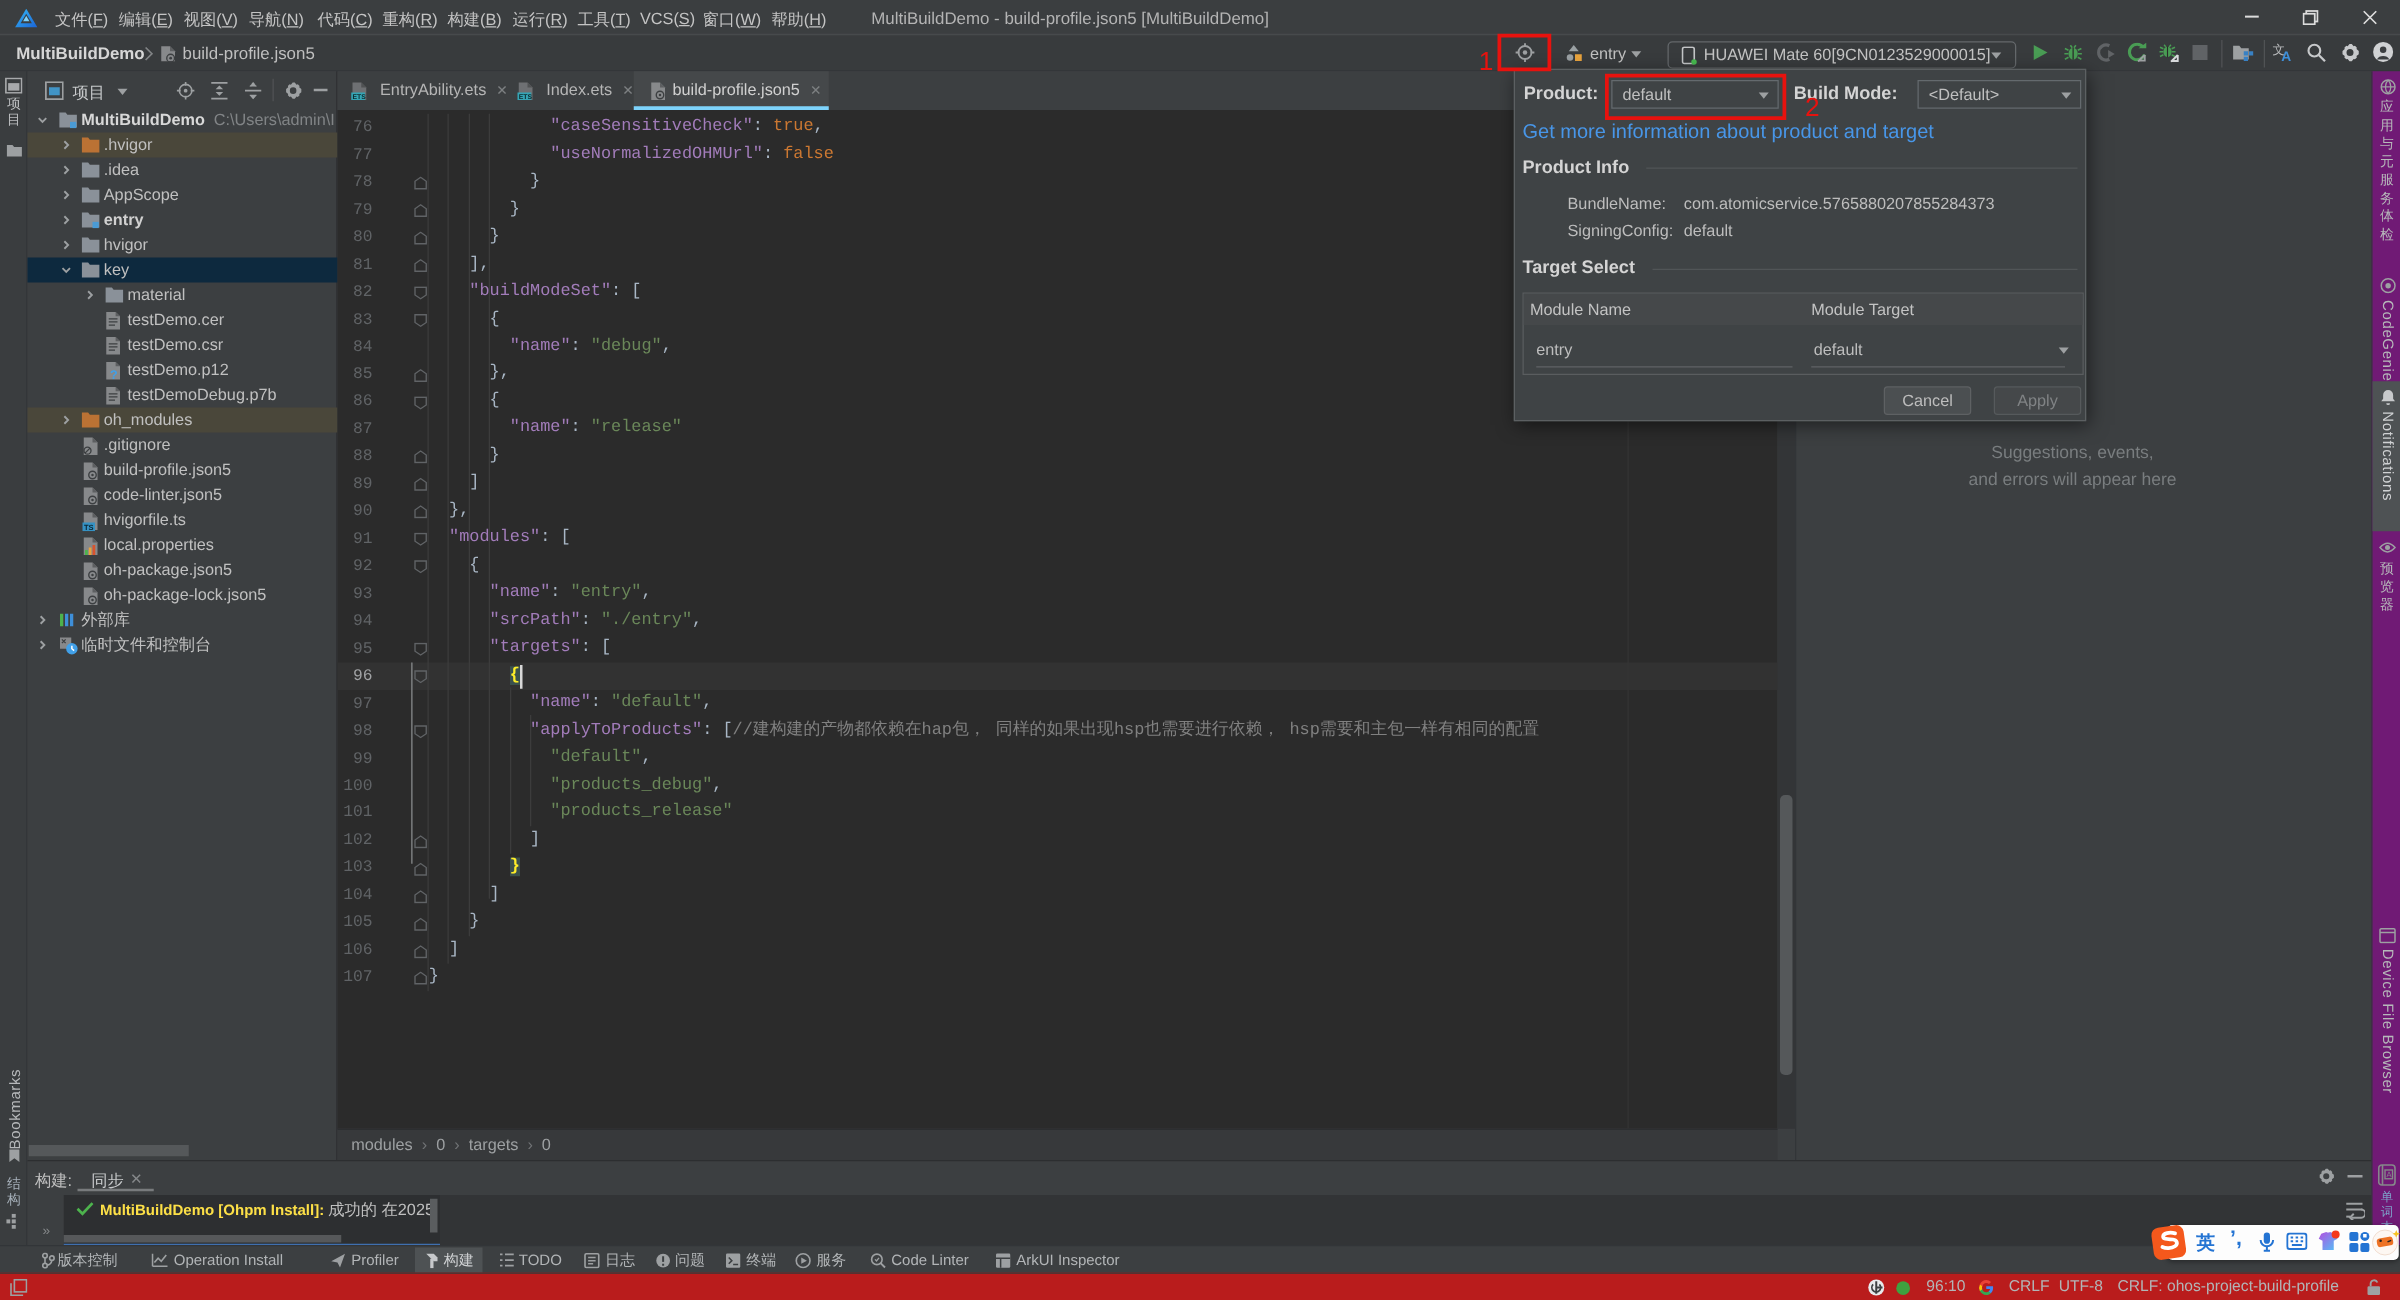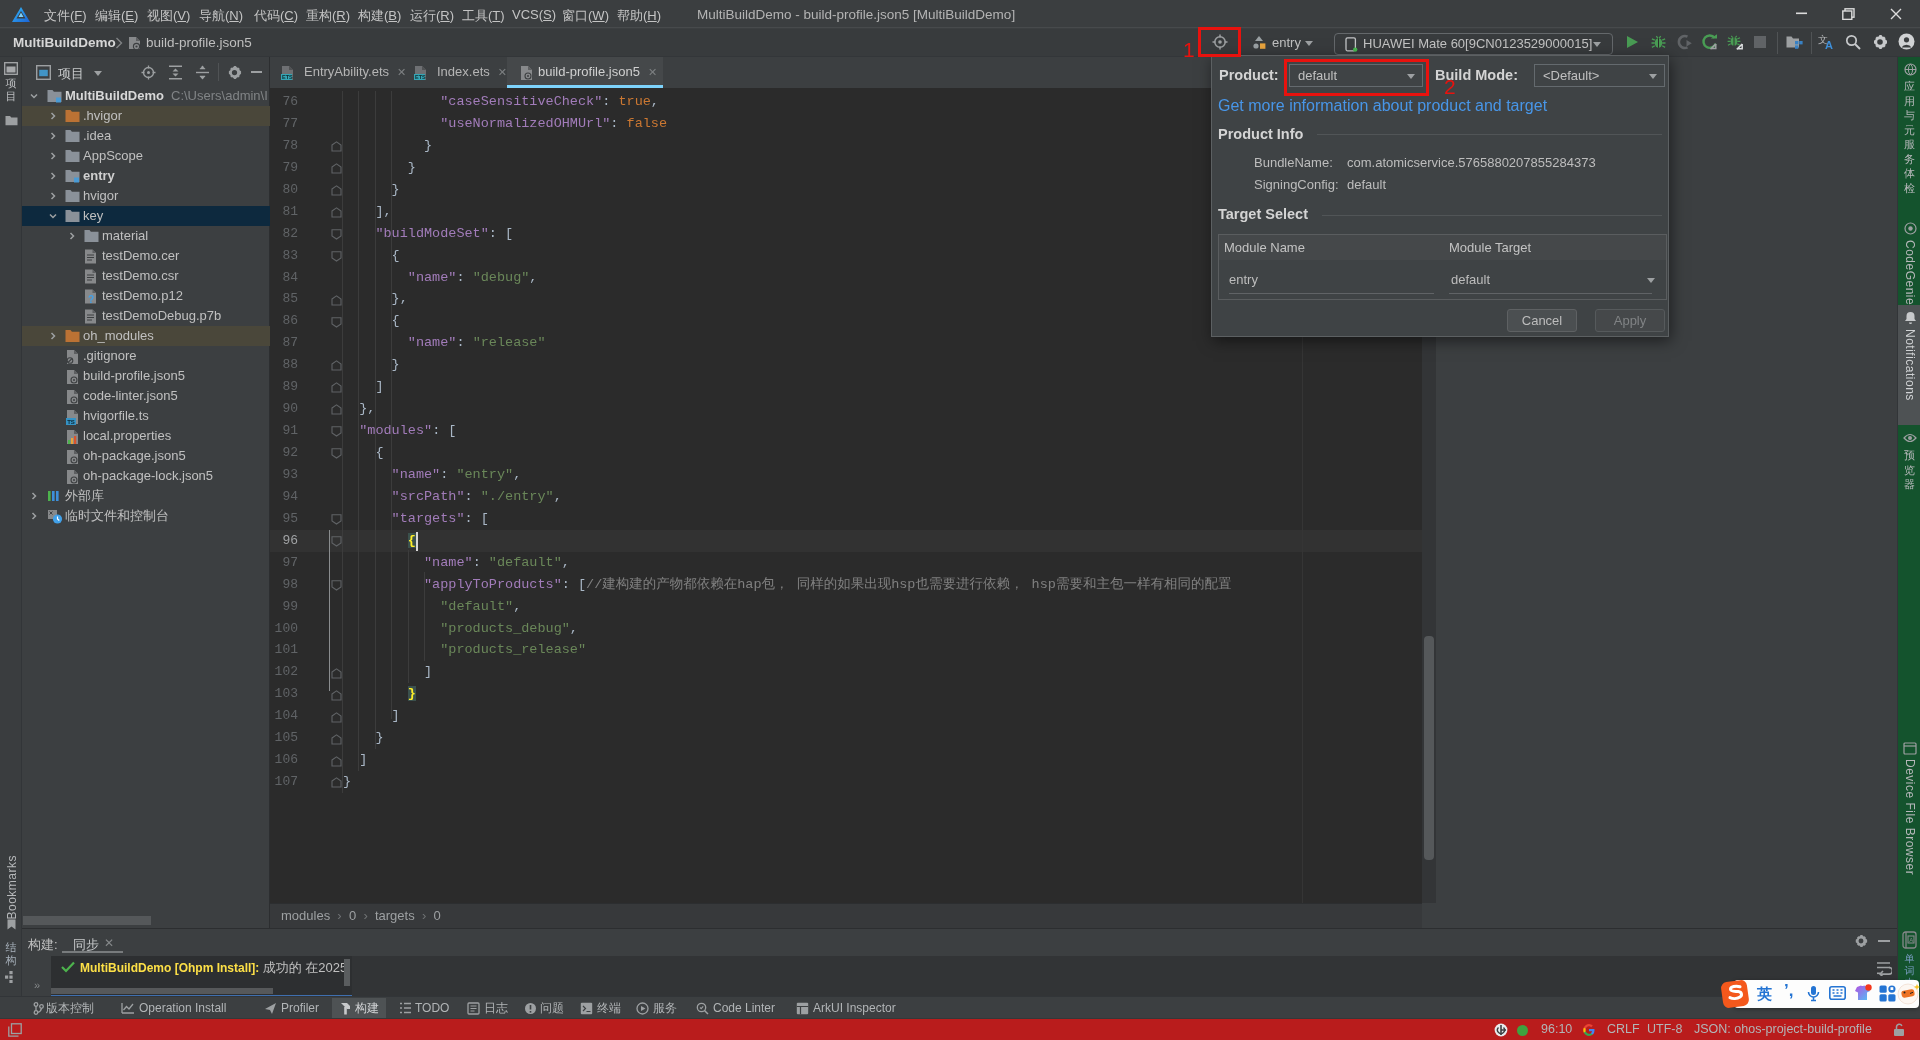--- a/index.html
+++ b/index.html
@@ -40,21 +40,21 @@
 .b{color:#cc7832}
 .c{color:#808080}
 .match{background:#3b514d;color:#ffef28;font-weight:bold}
 #curline{position:absolute;left:0;top:439px;width:1152px;height:22px;background:#323232}
 .guide{position:absolute;width:1px;background:#3c3c3c}
 
 #bcrumb{left:270px;top:903px;width:1152px;height:25px;background:#37393b;border-top:1px solid #2c2e30;line-height:24px;color:#9da0a2;font-size:13px}
 
 #notif{left:1436px;top:57px;width:461px;height:871px;background:#3c3f41;border-left:1px solid #323538}
 
-#rightstrip{left:1897px;top:57px;width:23px;height:939px;background:#14532d;border-left:1px solid #323538}
+#rightstrip{left:1897px;top:57px;width:23px;height:939px;background:#701a75;border-left:1px solid #323538}
 .vtextd{writing-mode:vertical-rl;font-size:12px;color:#b6b8ba;letter-spacing:.5px}
 
 #build{left:22px;top:928px;width:1875px;height:68px;background:#3c3f41;border-top:1px solid #2c2e30}
 
 #sbar1{left:0;top:996px;width:1920px;height:22px;background:#3c3f41;border-top:1px solid #323538}
 #sbar1 .tw{position:absolute;top:0;height:22px;line-height:22px;font-size:12px;color:#b2b5b7;white-space:nowrap}
 #sbar2{left:0;top:1018px;width:1920px;height:22px;background:#b91c1c;border-top:1px solid #353839}
 #sbar2 .st{position:absolute;top:0;height:22px;line-height:21px;font-size:12.5px;color:#b2b5b7;white-space:nowrap}
 
 #popup{left:1211px;top:55px;width:458px;height:282px;background:#3f4345;border:1px solid #5c6062;box-shadow:2px 4px 14px rgba(0,0,0,.5);z-index:40}
@@ -623,20 +623,24 @@
   <div id="code"><div class="cl">&nbsp;&nbsp;&nbsp;&nbsp;&nbsp;&nbsp;&nbsp;&nbsp;&nbsp;&nbsp;&nbsp;&nbsp;<span class="k">"caseSensitiveCheck"</span><span>:&nbsp;</span><span class="b">true</span><span>,</span></div><div class="cl">&nbsp;&nbsp;&nbsp;&nbsp;&nbsp;&nbsp;&nbsp;&nbsp;&nbsp;&nbsp;&nbsp;&nbsp;<span class="k">"useNormalizedOHMUrl"</span><span>:&nbsp;</span><span class="b">false</span></div><div class="cl">&nbsp;&nbsp;&nbsp;&nbsp;&nbsp;&nbsp;&nbsp;&nbsp;&nbsp;&nbsp;<span>}</span></div><div class="cl">&nbsp;&nbsp;&nbsp;&nbsp;&nbsp;&nbsp;&nbsp;&nbsp;<span>}</span></div><div class="cl">&nbsp;&nbsp;&nbsp;&nbsp;&nbsp;&nbsp;<span>}</span></div><div class="cl">&nbsp;&nbsp;&nbsp;&nbsp;<span>],</span></div><div class="cl">&nbsp;&nbsp;&nbsp;&nbsp;<span class="k">"buildModeSet"</span><span>:&nbsp;[</span></div><div class="cl">&nbsp;&nbsp;&nbsp;&nbsp;&nbsp;&nbsp;<span>{</span></div><div class="cl">&nbsp;&nbsp;&nbsp;&nbsp;&nbsp;&nbsp;&nbsp;&nbsp;<span class="k">"name"</span><span>:&nbsp;</span><span class="s">"debug"</span><span>,</span></div><div class="cl">&nbsp;&nbsp;&nbsp;&nbsp;&nbsp;&nbsp;<span>},</span></div><div class="cl">&nbsp;&nbsp;&nbsp;&nbsp;&nbsp;&nbsp;<span>{</span></div><div class="cl">&nbsp;&nbsp;&nbsp;&nbsp;&nbsp;&nbsp;&nbsp;&nbsp;<span class="k">"name"</span><span>:&nbsp;</span><span class="s">"release"</span></div><div class="cl">&nbsp;&nbsp;&nbsp;&nbsp;&nbsp;&nbsp;<span>}</span></div><div class="cl">&nbsp;&nbsp;&nbsp;&nbsp;<span>]</span></div><div class="cl">&nbsp;&nbsp;<span>},</span></div><div class="cl">&nbsp;&nbsp;<span class="k">"modules"</span><span>:&nbsp;[</span></div><div class="cl">&nbsp;&nbsp;&nbsp;&nbsp;<span>{</span></div><div class="cl">&nbsp;&nbsp;&nbsp;&nbsp;&nbsp;&nbsp;<span class="k">"name"</span><span>:&nbsp;</span><span class="s">"entry"</span><span>,</span></div><div class="cl">&nbsp;&nbsp;&nbsp;&nbsp;&nbsp;&nbsp;<span class="k">"srcPath"</span><span>:&nbsp;</span><span class="s">"./entry"</span><span>,</span></div><div class="cl">&nbsp;&nbsp;&nbsp;&nbsp;&nbsp;&nbsp;<span class="k">"targets"</span><span>:&nbsp;[</span></div><div class="cl">&nbsp;&nbsp;&nbsp;&nbsp;&nbsp;&nbsp;&nbsp;&nbsp;<span class="match">{</span></div><div class="cl">&nbsp;&nbsp;&nbsp;&nbsp;&nbsp;&nbsp;&nbsp;&nbsp;&nbsp;&nbsp;<span class="k">"name"</span><span>:&nbsp;</span><span class="s">"default"</span><span>,</span></div><div class="cl">&nbsp;&nbsp;&nbsp;&nbsp;&nbsp;&nbsp;&nbsp;&nbsp;&nbsp;&nbsp;<span class="k">"applyToProducts"</span><span>:&nbsp;[</span><span class="c">//建构建的产物都依赖在hap包，&nbsp;同样的如果出现hsp也需要进行依赖，&nbsp;hsp需要和主包一样有相同的配置</span></div><div class="cl">&nbsp;&nbsp;&nbsp;&nbsp;&nbsp;&nbsp;&nbsp;&nbsp;&nbsp;&nbsp;&nbsp;&nbsp;<span class="s">"default"</span><span>,</span></div><div class="cl">&nbsp;&nbsp;&nbsp;&nbsp;&nbsp;&nbsp;&nbsp;&nbsp;&nbsp;&nbsp;&nbsp;&nbsp;<span class="s">"products_debug"</span><span>,</span></div><div class="cl">&nbsp;&nbsp;&nbsp;&nbsp;&nbsp;&nbsp;&nbsp;&nbsp;&nbsp;&nbsp;&nbsp;&nbsp;<span class="s">"products_release"</span></div><div class="cl">&nbsp;&nbsp;&nbsp;&nbsp;&nbsp;&nbsp;&nbsp;&nbsp;&nbsp;&nbsp;<span>]</span></div><div class="cl">&nbsp;&nbsp;&nbsp;&nbsp;&nbsp;&nbsp;&nbsp;&nbsp;<span class="match">}</span></div><div class="cl">&nbsp;&nbsp;&nbsp;&nbsp;&nbsp;&nbsp;<span>]</span></div><div class="cl">&nbsp;&nbsp;&nbsp;&nbsp;<span>}</span></div><div class="cl">&nbsp;&nbsp;<span>]</span></div><div class="cl"><span>}</span></div></div>
   <div class="abs" style="left:1032px;top:0;width:1px;height:815px;background:#353535"></div>
   </div>
 <div class="abs" style="left:1422px;top:88px;width:14px;height:815px;background:#333537"></div>
 <div class="abs" style="left:1424px;top:636px;width:10px;height:224px;background:#55585a;border-radius:4px"></div>
 
 <div class="abs" id="bcrumb">
   <span style="margin-left:11px">modules</span><span style="color:#707375">&nbsp;&nbsp;›&nbsp;&nbsp;</span><span>0</span><span style="color:#707375">&nbsp;&nbsp;›&nbsp;&nbsp;</span><span>targets</span><span style="color:#707375">&nbsp;&nbsp;›&nbsp;&nbsp;</span><span>0</span>
 </div>
 
+<div class="abs" id="notif">
+  <div style="position:absolute;top:296px;left:0;width:442px;text-align:center;color:#797d7f;font-size:14px">Suggestions, events,</div>
+  <div style="position:absolute;top:318px;left:0;width:442px;text-align:center;color:#797d7f;font-size:14px">and errors will appear here</div>
+</div>
 
 <div class="abs" id="rightstrip">
   <svg class="abs" style="left:6px;top:6px" width="13" height="13" viewBox="0 0 13 13">
         <circle cx="6.5" cy="6.5" r="5.5" fill="none" stroke="#9da0a2" stroke-width="1.2"></circle>
         <path d="M1 6.5 h11 M6.5 1 a8 8 0 0 1 0 11 M6.5 1 a8 8 0 0 0 0 11" stroke="#9da0a2" stroke-width="1" fill="none"></path>
       </svg>
   <div class="abs" style="left:5px;top:22px;width:13px;font-size:11px;color:#b6b8ba;line-height:14.5px;text-align:center">应用与元服务体检</div>
   <svg class="abs" style="left:6px;top:165px" width="13" height="13" viewBox="0 0 13 13">
         <circle cx="6.5" cy="6.5" r="5.5" fill="none" stroke="#9da0a2" stroke-width="1.2"></circle>
         <circle cx="6.5" cy="6.5" r="2.2" fill="#9da0a2"></circle>
@@ -768,21 +772,21 @@
   <div class="abs" style="left:1517px;top:6px;width:11px;height:11px;border-radius:50%;background:#3fa13f"></div>
   <span class="st" style="left:1541px">96:10</span>
   <svg class="abs" style="left:1583px;top:5px" width="12" height="12" viewBox="0 0 24 24">
         <path fill="#4285F4" d="M23 12.3c0-.8-.1-1.6-.2-2.3H12v4.5h6.2a5.3 5.3 0 0 1-2.3 3.5v2.9h3.7c2.2-2 3.4-5 3.4-8.6z"></path>
         <path fill="#34A853" d="M12 24c3.1 0 5.7-1 7.6-2.8l-3.7-2.9c-1 .7-2.4 1.1-3.9 1.1-3 0-5.5-2-6.4-4.8H1.8v3C3.7 21.3 7.6 24 12 24z"></path>
         <path fill="#FBBC05" d="M5.6 14.6a7.2 7.2 0 0 1 0-4.6v-3H1.8a12 12 0 0 0 0 10.7l3.8-3.1z"></path>
         <path fill="#EA4335" d="M12 4.7c1.7 0 3.2.6 4.4 1.7l3.3-3.3A11.5 11.5 0 0 0 12 0C7.6 0 3.7 2.7 1.8 6.9l3.8 3c.9-2.7 3.4-5.2 6.4-5.2z"></path>
       </svg>
   <span class="st" style="left:1607px">CRLF</span>
   <span class="st" style="left:1647px">UTF-8</span>
-  <span class="st" style="left:1694px">JSON: ohos-project-build-profile</span>
+  <span class="st" style="left:1694px">CRLF: ohos-project-build-profile</span>
   <svg class="abs" style="left:1893px;top:4px" width="12" height="14" viewBox="0 0 12 14">
         <rect x="1" y="6" width="10" height="7" rx="1" fill="#9da0a2"></rect>
         <path d="M3.5 6 V4 a2.8 2.8 0 0 1 5.4-1" fill="none" stroke="#9da0a2" stroke-width="1.5"></path>
       </svg>
 </div>
 
 <div class="abs" id="popup">
   <span class="lbl" style="left:7px;top:11px">Product:</span>
   <div class="combo" style="left:77px;top:8px;width:134px"><span style="margin-left:8px">default</span><span class="tri-d"></span></div>
   <span class="lbl" style="left:223px;top:11px">Build Mode:</span>

